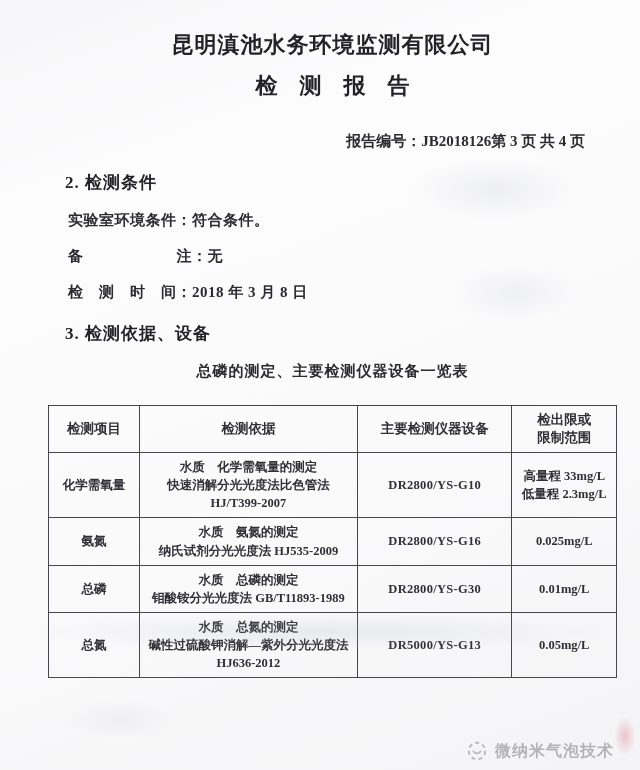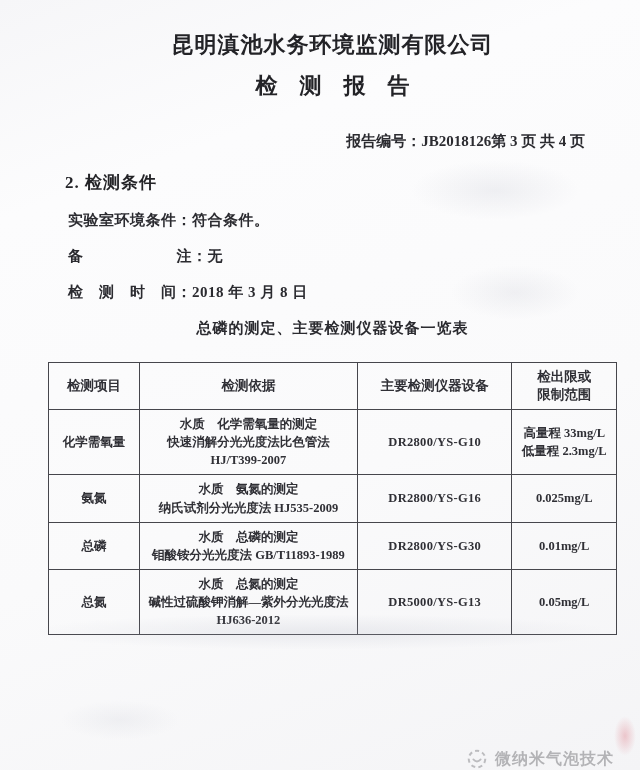--- a/index.html
+++ b/index.html
@@ -83,21 +83,21 @@
   .s3{left:40px;top:615px;width:560px;height:34px;
       background:radial-gradient(ellipse at center,rgba(178,182,196,0.22),rgba(178,182,196,0) 75%);}
   .s4{left:60px;top:700px;width:120px;height:40px;
       background:radial-gradient(ellipse at center,rgba(185,188,200,0.15),rgba(185,188,200,0) 70%);}
   .pink-mark{
     position:absolute;right:4px;bottom:14px;width:22px;height:40px;pointer-events:none;
     background:radial-gradient(ellipse at center,rgba(224,140,150,0.45),rgba(224,140,150,0) 70%);
   }
 
   .watermark{
-    position:absolute;right:26px;bottom:0;
+    position:absolute;right:26px;bottom:8px;
     display:flex;align-items:center;gap:7px;
     color:#b3b3b6;
     font-size:16px;font-weight:700;letter-spacing:1px;
     text-shadow:0 0 1px rgba(255,255,255,0.8);
   }
   .watermark .bubble{width:22px;height:22px;flex:0 0 auto;opacity:0.85;}
 </style>
 </head>
 <body>
 
@@ -117,20 +117,21 @@
     <div class="meta-row">
       <span>报告编号：JB2018126</span>
       <span>第 3 页  共 4 页</span>
     </div>
 
     <h3 class="sec-heading">2. 检测条件</h3>
     <div class="line">实验室环境条件：符合条件。</div>
     <div class="line">备　　　　　　注：无</div>
     <div class="line">检　测　时　间：2018 年 3 月 8 日</div>
 
+    <h3 class="sec-heading">3. 检测依据、设备</h3>
     <div class="table-caption">总磷的测定、主要检测仪器设备一览表</div>
 
     <table class="devices">
       <colgroup>
         <col style="width:16%">
         <col style="width:38.4%">
         <col style="width:27.2%">
         <col style="width:18.4%">
       </colgroup>
       <thead>

